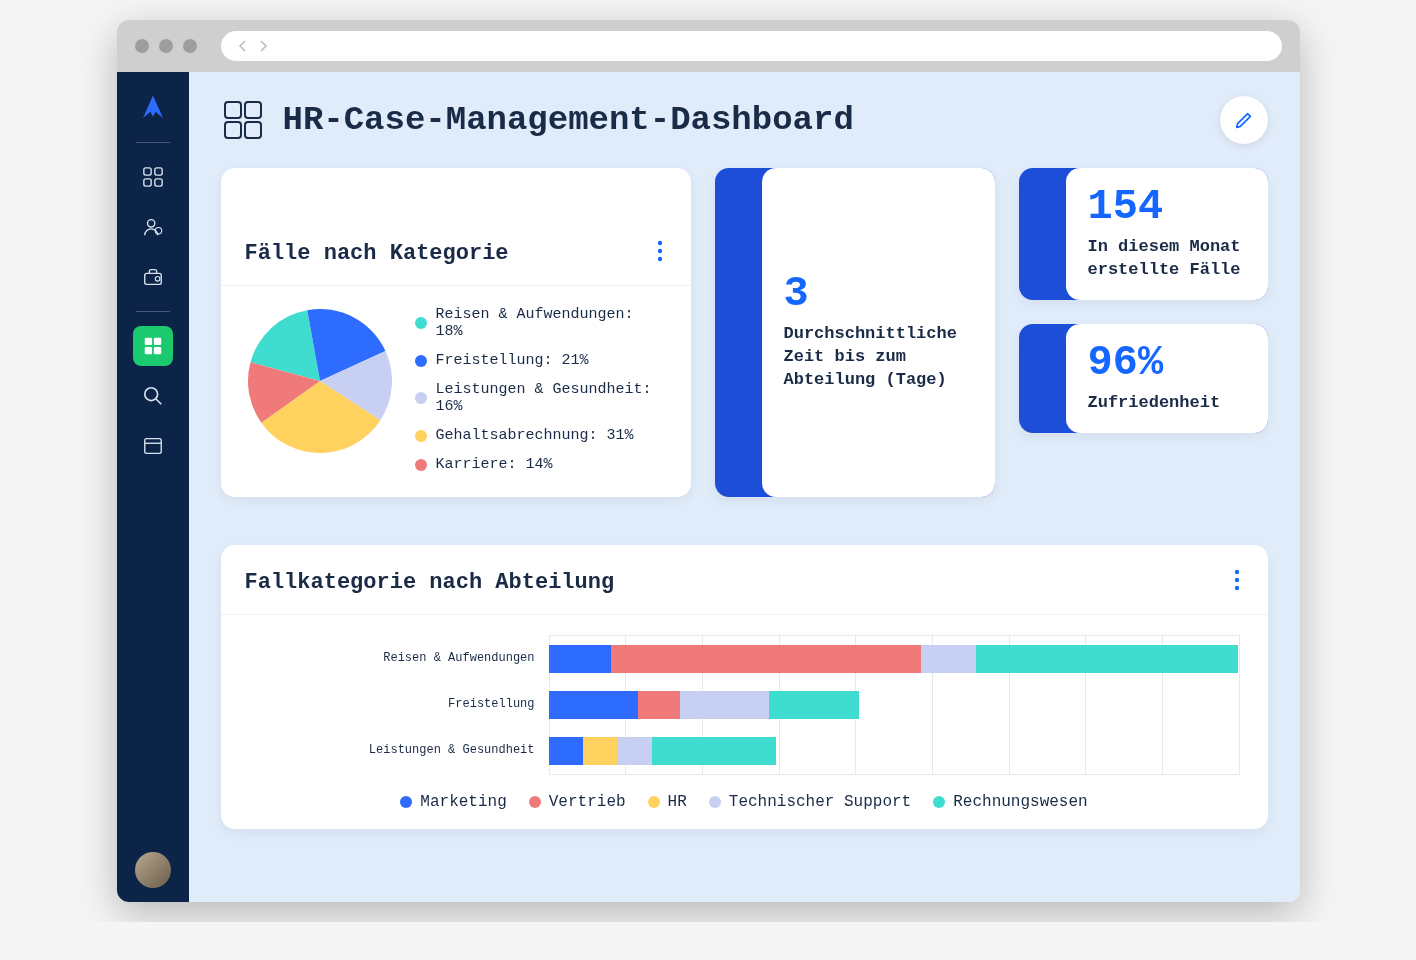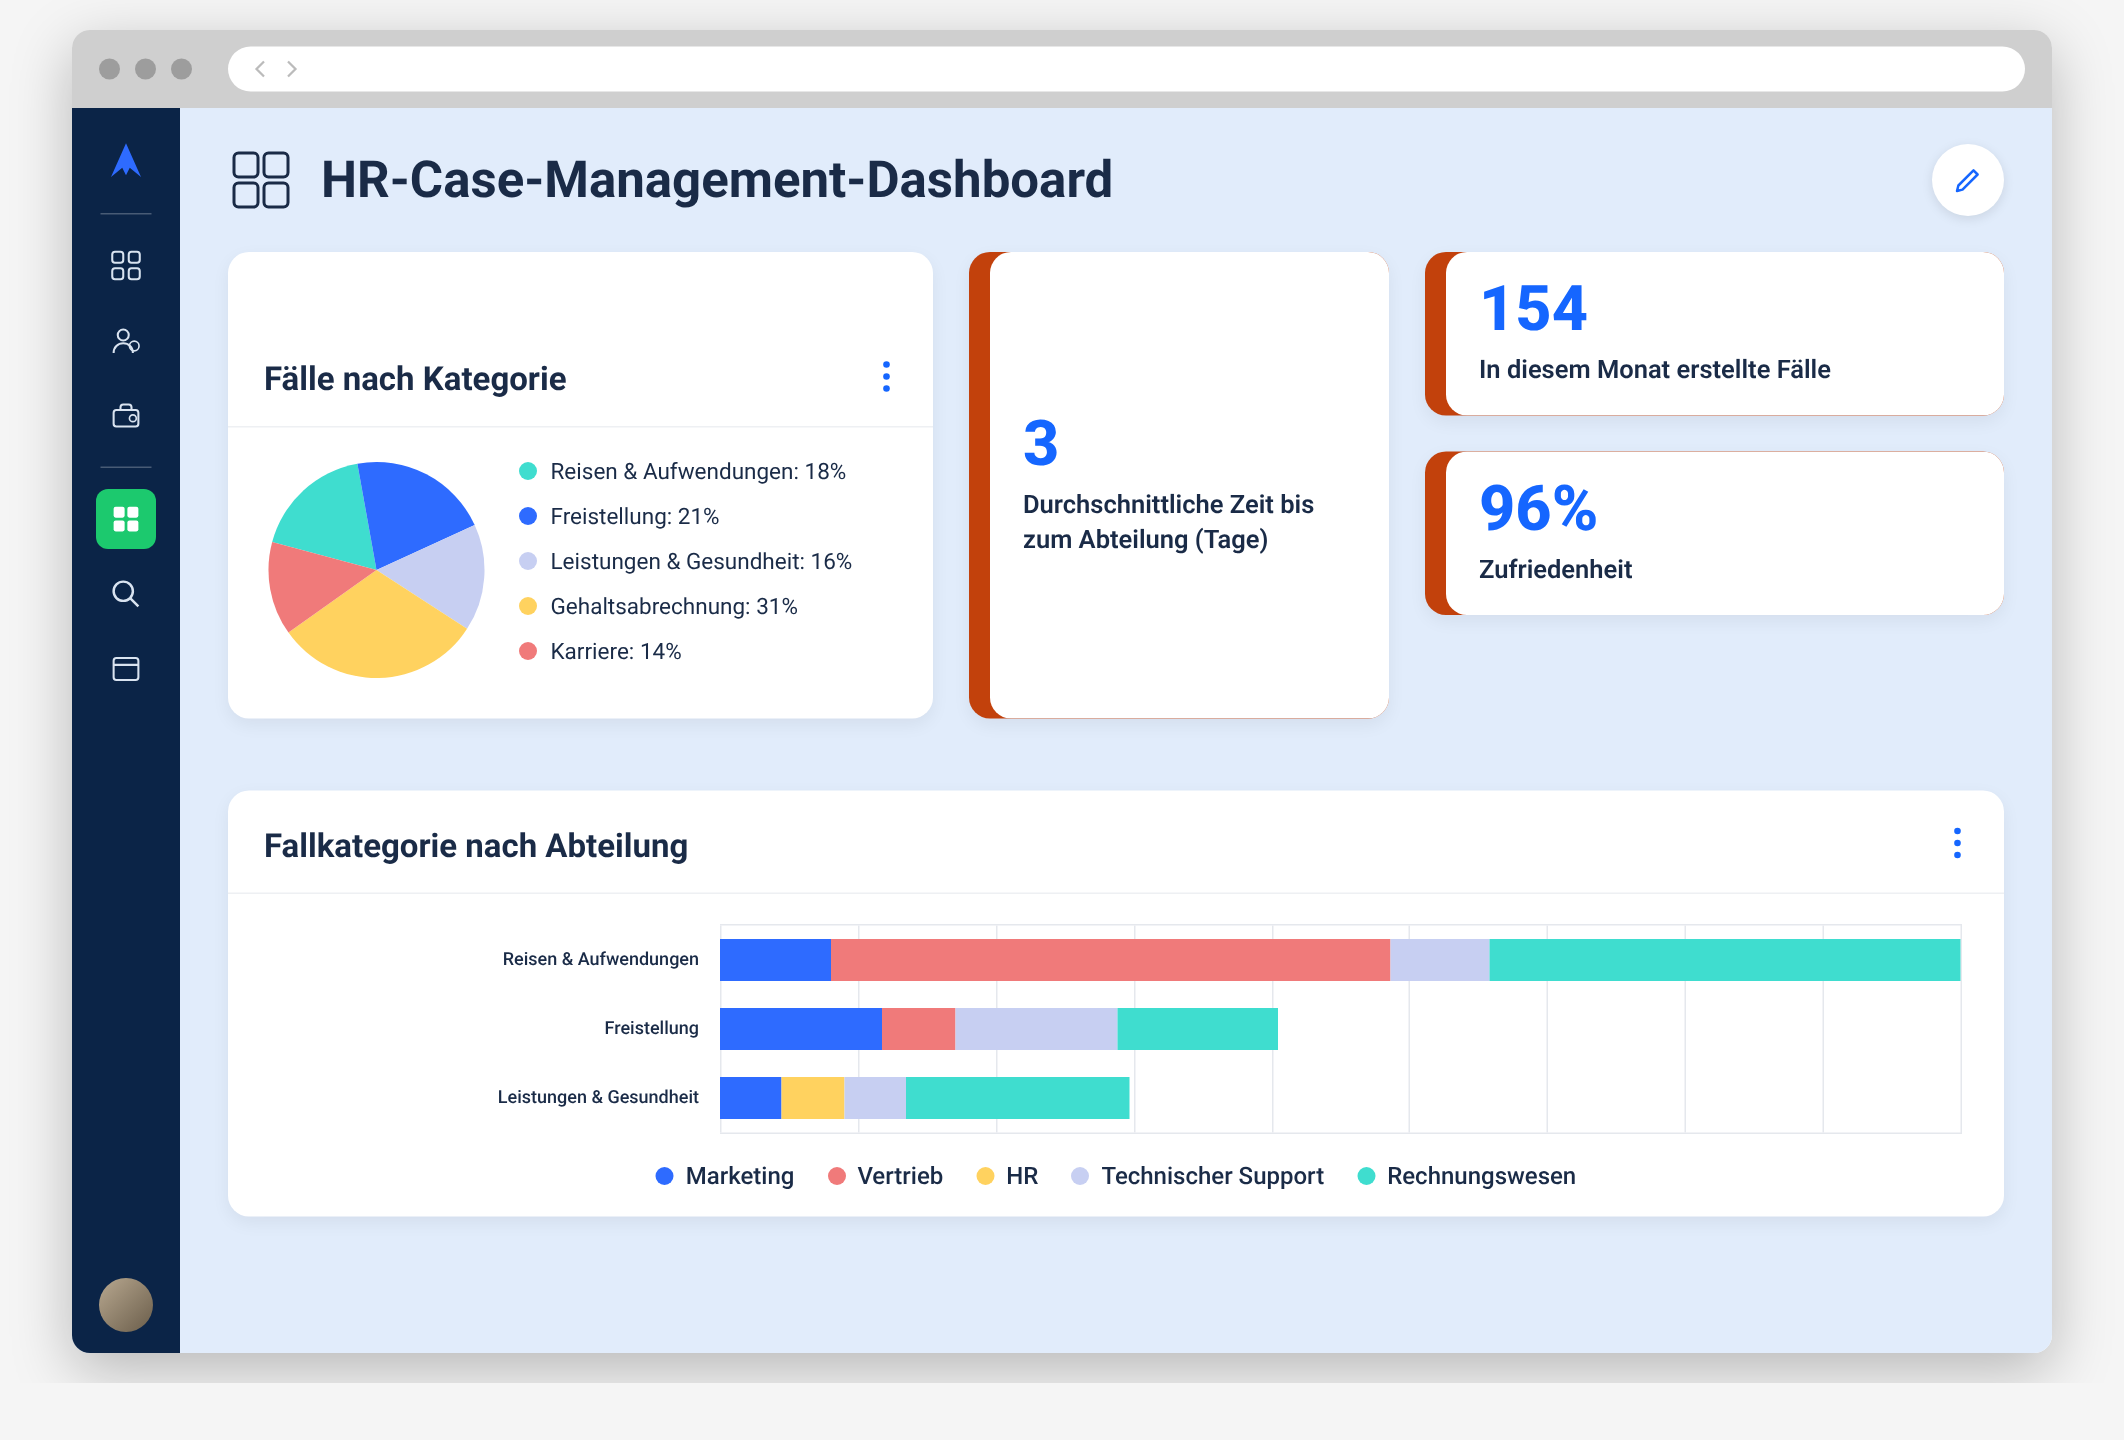--- a/index.html
+++ b/index.html
@@ -5,26 +5,27 @@
   * { box-sizing: border-box; margin: 0; padding: 0; }
   body {
     font-family: -apple-system, BlinkMacSystemFont, "Segoe UI", Roboto, sans-serif;
     background: #f5f5f5;
     display: flex;
     justify-content: center;
     align-items: flex-start;
     padding: 20px;
   }
   .window {
-    width: 1320px;
+    width: 1183px;
     background: #fff;
     border-radius: 12px;
     overflow: hidden;
     box-shadow: 0 12px 40px rgba(0,0,0,0.25);
     position: relative;
+    font-family: Liberation Mono, monospace;
   }
   
   .chrome {
     height: 52px;
     background: #cfcfcf;
     display: flex;
     align-items: center;
     padding: 0 18px;
     gap: 10px;
   }
@@ -171,25 +172,26 @@
     display: flex;
     align-items: center;
     gap: 9px;
   }
   .dot {
     width: 12px; height: 12px; border-radius: 50%;
     flex-shrink: 0;
   }
   
   .stat-card {
-    background: #c2410c;
+    background: #1d4ed8;
     border-radius: 14px;
     box-shadow: 0 4px 12px rgba(0,0,0,0.06);
     overflow: hidden;
     display: flex;
+    padding-left: 33px;
   }
   .stat-inner {
     background: #fff;
     flex: 1;
     margin-left: 14px;
     border-radius: 14px 0 0 14px;
     padding: 18px 22px;
     display: flex;
     flex-direction: column;
     justify-content: center;

